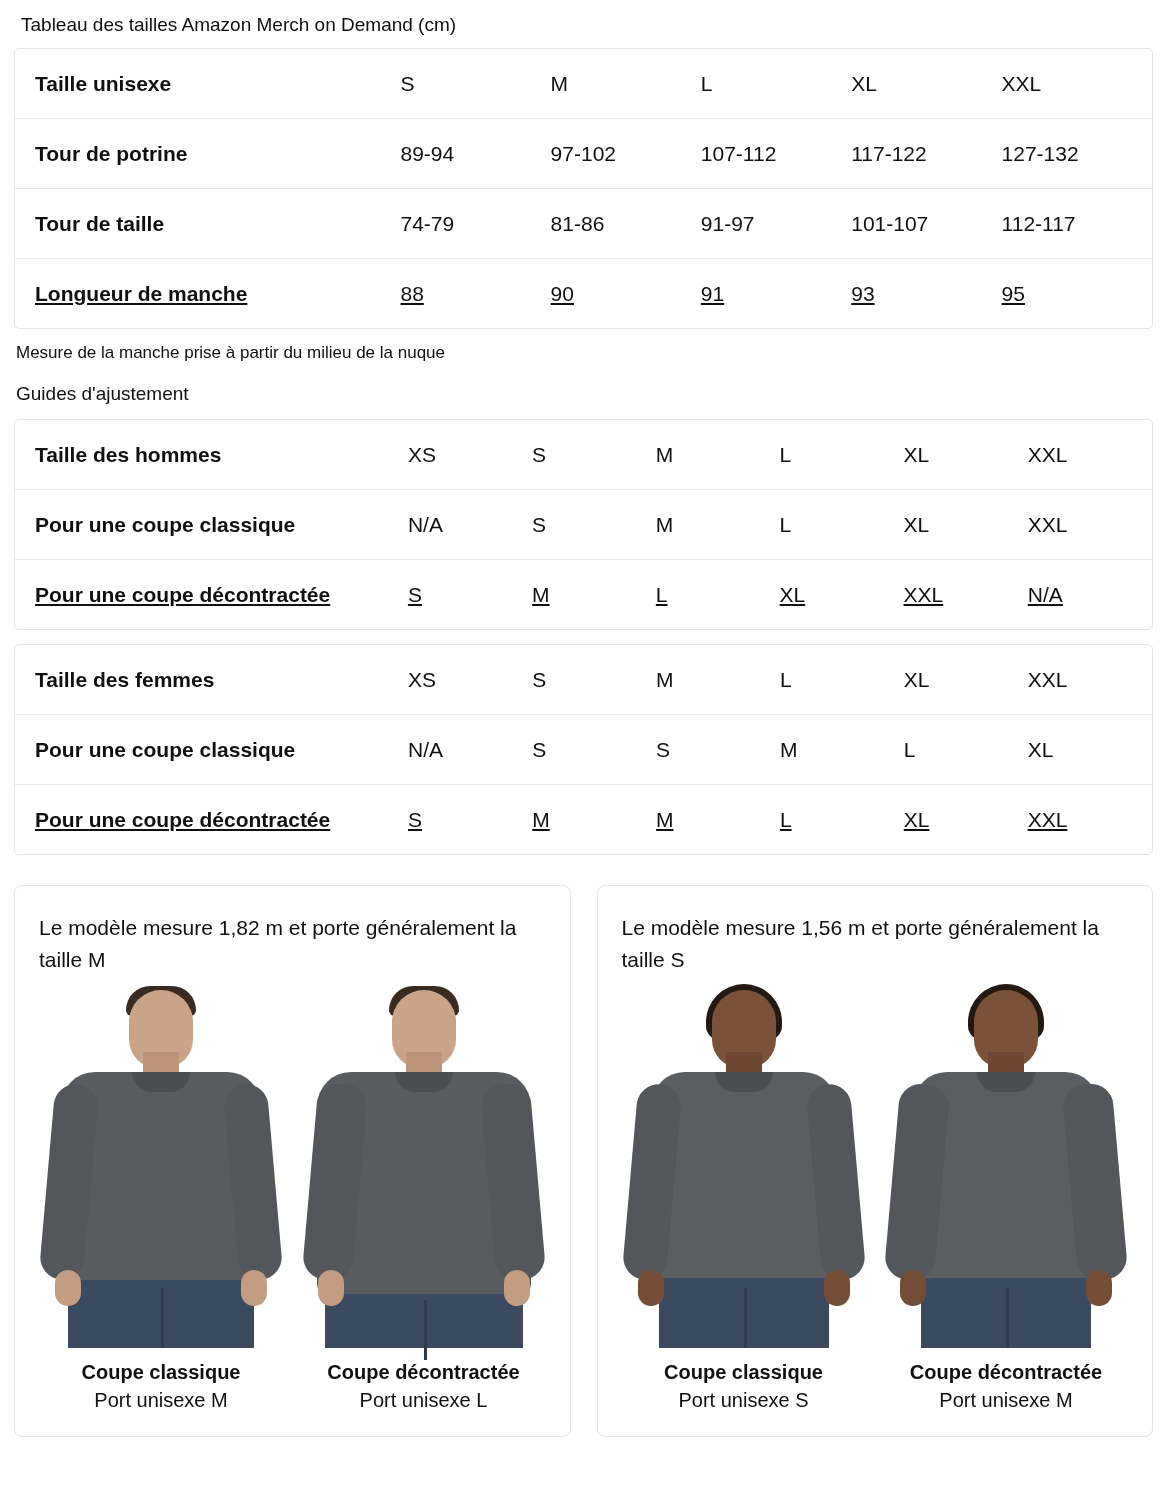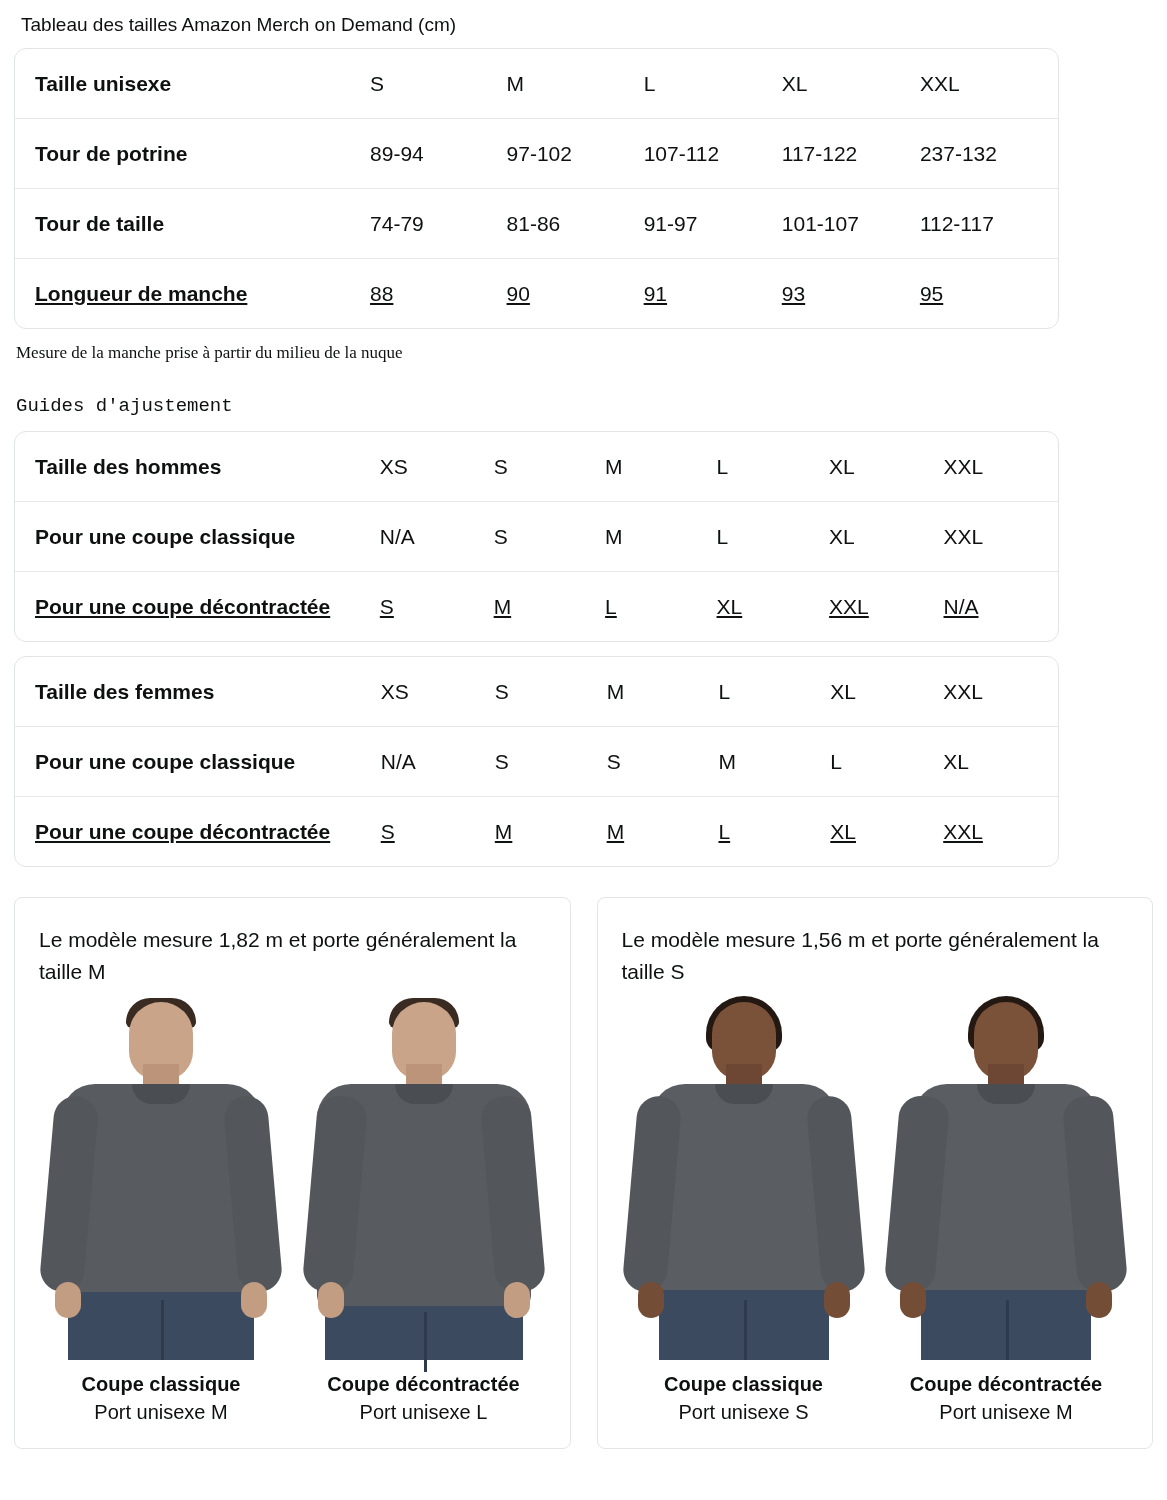--- a/index.html
+++ b/index.html
@@ -24,35 +24,33 @@
     font-size: 19px;
     line-height: 26px;
     color: #0f1111;
     margin: 6px 0 10px 7px;
   }
   .note {
     font-size: 17px;
     line-height: 24px;
     color: #0f1111;
     margin: 12px 0 0 2px;
-    font-family: Liberation Serif, serif;
   }
   .section-title {
     font-size: 19px;
     line-height: 26px;
     color: #0f1111;
-    margin: 28px 0 12px 2px;
-    font-family: Liberation Mono, monospace;
+    margin: 16px 0 12px 2px;
   }
 
   
   .tbl {
-    width: 1045px;
+    width: 1139px;
     border: 1px solid #e3e5e5;
-    border-radius: 12px;
+    border-radius: 5px;
     border-collapse: separate;
     border-spacing: 0;
     overflow: hidden;
     background: #fff;
   }
   .tbl td {
     padding: 0;
     vertical-align: middle;
     height: 69px;
     font-size: 21px;
@@ -255,21 +253,21 @@
         <td class="val">L</td>
         <td class="val">XL</td>
         <td class="val">XXL</td>
       </tr>
       <tr>
         <td class="lbl">Tour de potrine</td>
         <td class="val">89-94</td>
         <td class="val">97-102</td>
         <td class="val">107-112</td>
         <td class="val">117-122</td>
-        <td class="val">237-132</td>
+        <td class="val">127-132</td>
       </tr>
       <tr>
         <td class="lbl">Tour de taille</td>
         <td class="val">74-79</td>
         <td class="val">81-86</td>
         <td class="val">91-97</td>
         <td class="val">101-107</td>
         <td class="val">112-117</td>
       </tr>
       <tr>

